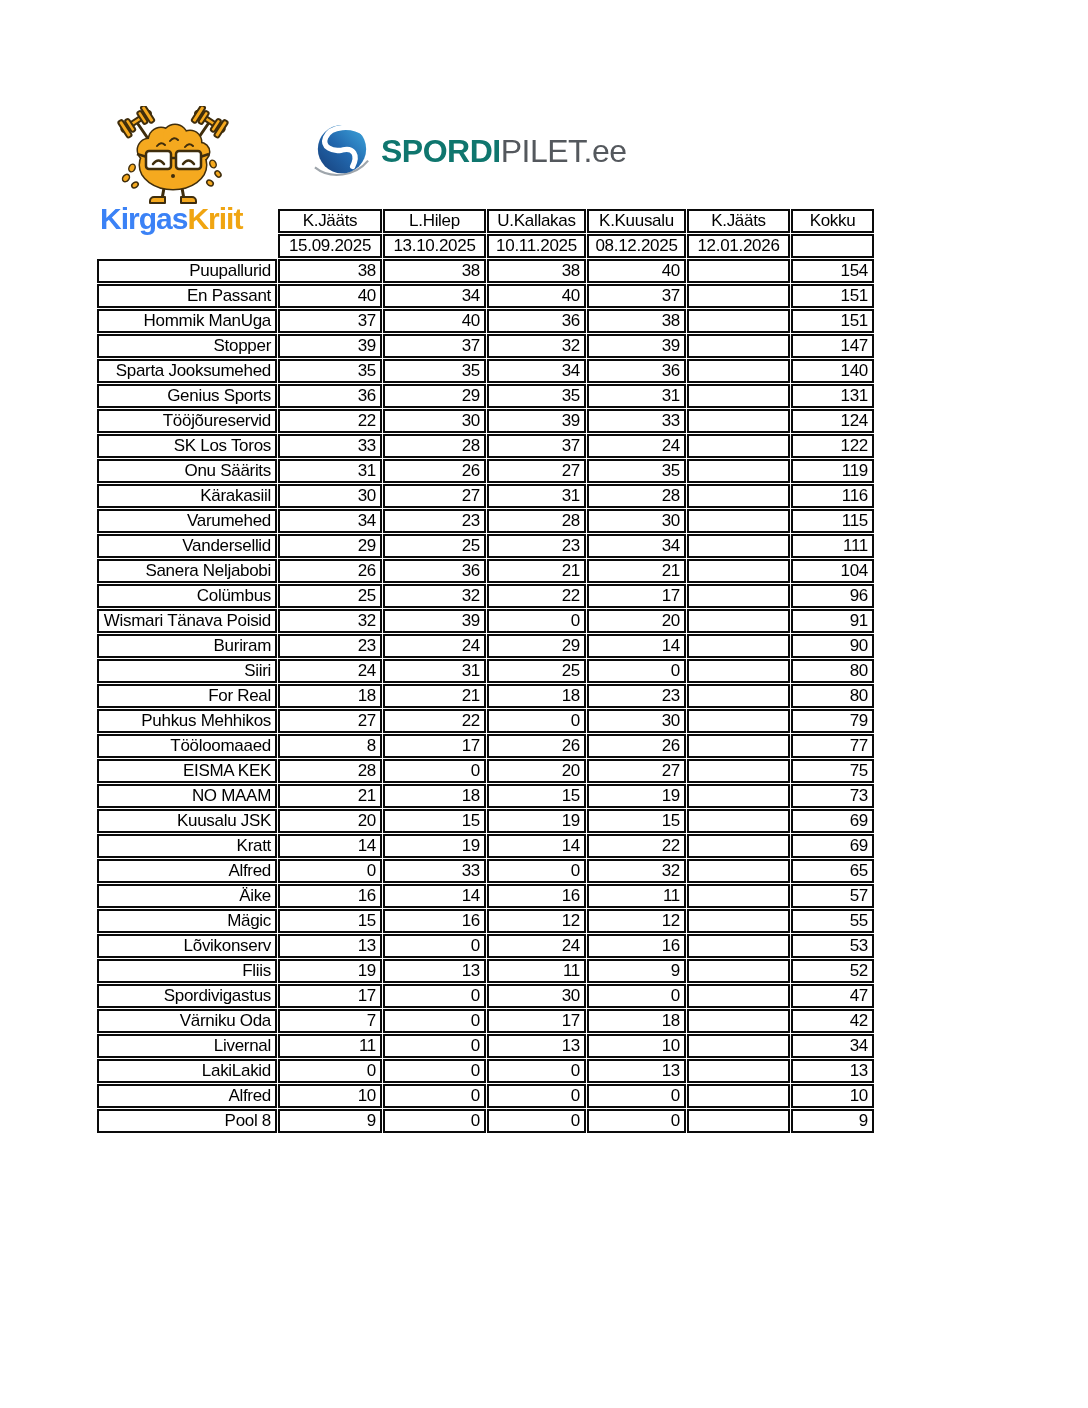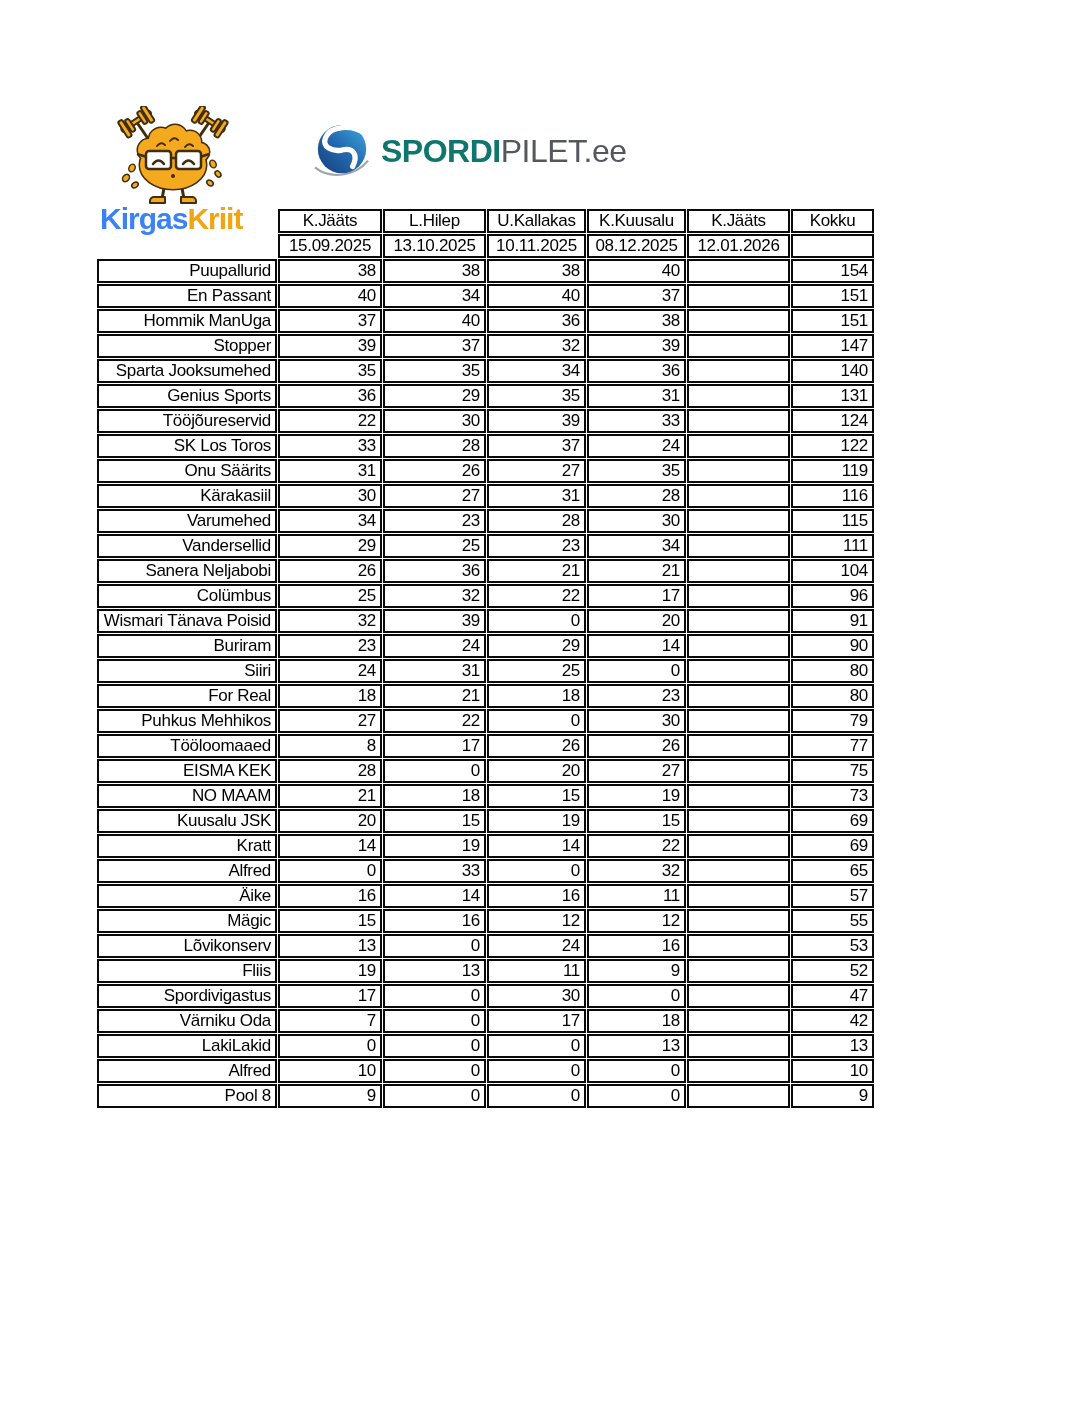--- a/index.html
+++ b/index.html
@@ -429,20 +429,29 @@
       <tr>
         <td class="team">Värniku Oda</td>
         <td class="num">7</td>
         <td class="num">0</td>
         <td class="num">17</td>
         <td class="num">18</td>
         <td class="num"></td>
         <td class="num">42</td>
       </tr>
       <tr>
+        <td class="team">Livernal</td>
+        <td class="num">11</td>
+        <td class="num">0</td>
+        <td class="num">13</td>
+        <td class="num">10</td>
+        <td class="num"></td>
+        <td class="num">34</td>
+      </tr>
+      <tr>
         <td class="team">LakiLakid</td>
         <td class="num">0</td>
         <td class="num">0</td>
         <td class="num">0</td>
         <td class="num">13</td>
         <td class="num"></td>
         <td class="num">13</td>
       </tr>
       <tr>
         <td class="team">Alfred</td>

